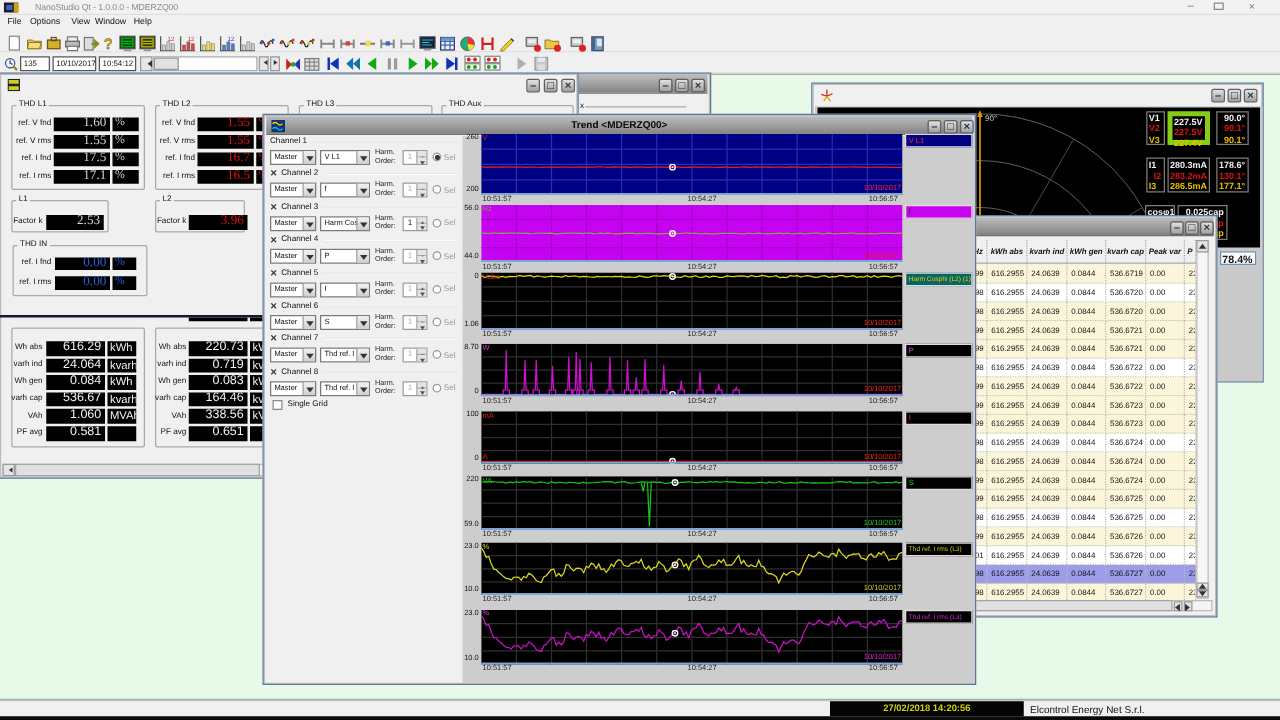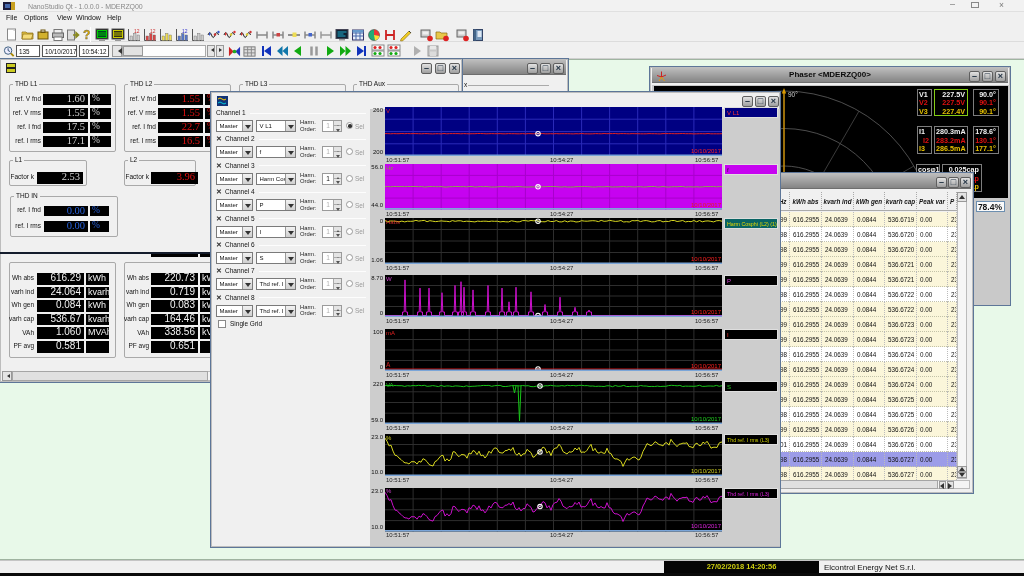--- a/index.html
+++ b/index.html
@@ -314,21 +314,21 @@
 <div class="lab" style="left:-19px;top:77.75px;width:60px;font-size:6.5px;">ref. I rms</div>
     <div class="lcd" style="left:43px;top:77px;width:45px;height:10.5px;color:#d4d4d4;font-size:10.5px;line-height:9.5px;padding-right:3px;">17.1</div>
     <div class="lcd" style="left:90px;top:77px;width:21px;height:10.5px;color:#d4d4d4;font-size:9.5px;line-height:9.5px;text-align:left;padding-left:2px;">%</div>
 <div class="lab" style="left:96px;top:35.75px;width:60px;font-size:6.5px;">ref. V fnd</div>
     <div class="lcd" style="left:158px;top:35px;width:45px;height:10.5px;color:#e01010;font-size:10.5px;line-height:9.5px;padding-right:3px;">1.55</div>
     <div class="lcd" style="left:205px;top:35px;width:21px;height:10.5px;color:#e01010;font-size:9.5px;line-height:9.5px;text-align:left;padding-left:2px;">%</div>
 <div class="lab" style="left:96px;top:49.75px;width:60px;font-size:6.5px;">ref. V rms</div>
     <div class="lcd" style="left:158px;top:49px;width:45px;height:10.5px;color:#e01010;font-size:10.5px;line-height:9.5px;padding-right:3px;">1.55</div>
     <div class="lcd" style="left:205px;top:49px;width:21px;height:10.5px;color:#e01010;font-size:9.5px;line-height:9.5px;text-align:left;padding-left:2px;">%</div>
 <div class="lab" style="left:96px;top:63.75px;width:60px;font-size:6.5px;">ref. I fnd</div>
-    <div class="lcd" style="left:158px;top:63px;width:45px;height:10.5px;color:#e01010;font-size:10.5px;line-height:9.5px;padding-right:3px;">22.7</div>
+    <div class="lcd" style="left:158px;top:63px;width:45px;height:10.5px;color:#e01010;font-size:10.5px;line-height:9.5px;padding-right:3px;">16.7</div>
     <div class="lcd" style="left:205px;top:63px;width:21px;height:10.5px;color:#e01010;font-size:9.5px;line-height:9.5px;text-align:left;padding-left:2px;">%</div>
 <div class="lab" style="left:96px;top:77.75px;width:60px;font-size:6.5px;">ref. I rms</div>
     <div class="lcd" style="left:158px;top:77px;width:45px;height:10.5px;color:#e01010;font-size:10.5px;line-height:9.5px;padding-right:3px;">16.5</div>
     <div class="lcd" style="left:205px;top:77px;width:21px;height:10.5px;color:#e01010;font-size:9.5px;line-height:9.5px;text-align:left;padding-left:2px;">%</div>
 <div class="lab" style="left:-26px;top:114.25px;width:60px;font-size:6.5px;">Factor k</div>
     <div class="lcd" style="left:37px;top:113px;width:46px;height:11.5px;color:#d4d4d4;font-size:10.5px;line-height:10.5px;padding-right:3px;">2.53</div>
 <div class="lab" style="left:89px;top:114.25px;width:60px;font-size:6.5px;">Factor k</div>
     <div class="lcd" style="left:151px;top:113px;width:47px;height:11.5px;color:#e01010;font-size:10.5px;line-height:10.5px;padding-right:3px;">3.96</div>
 <div class="lab" style="left:-19px;top:147.25px;width:60px;font-size:6.5px;">ref. I fnd</div>
     <div class="lcd" style="left:44px;top:146.5px;width:44px;height:10.5px;color:#2661dd;font-size:10.5px;line-height:9.5px;padding-right:3px;">0.00</div>
@@ -374,23 +374,20 @@
     <div class="lcd" style="left:200px;top:268.4px;width:23px;height:11.5px;color:#f2f2f2;font-size:9px;line-height:10.5px;text-align:left;padding-left:2px;font-family:&quot;Liberation Sans&quot;,sans-serif;">kVAh</div>
 <div class="lab" style="left:89px;top:283.25px;width:60px;font-size:6.5px;">PF avg</div>
     <div class="lcd" style="left:151px;top:282.0px;width:47px;height:11.5px;color:#f2f2f2;font-size:10px;line-height:10.5px;padding-right:3px;font-family:&quot;Liberation Sans&quot;,sans-serif;">0.651</div>
     <div class="lcd" style="left:200px;top:282.0px;width:23px;height:11.5px;color:#f2f2f2;font-size:9px;line-height:10.5px;text-align:left;padding-left:2px;font-family:&quot;Liberation Sans&quot;,sans-serif;"></div>
 <div class="abs" style="left:2px;top:312px;width:458px;height:10px;background:#f4f4f4;border:1px solid #bbb;"></div>
 <div class="abs" style="left:2px;top:312px;width:10px;height:10px;background:#e4e4e4;border:1px solid #999;"></div>
 <div class="abs" style="left:4.5px;top:314.5px;width:0;height:0;border:2.5px solid transparent;border-right:3.5px solid #333;"></div>
 <div class="abs" style="left:12px;top:312px;width:196px;height:10px;background:#e0e0e0;border:1px solid #a5a5a5;"></div>
 </div>
 <div class="win" style="left:649px;top:66px;width:362px;height:240px;z-index:3;">
-<div class="tbar">
-      <div class="ttext">Phaser &lt;MDERZQ00&gt;</div>
-    </div>
 <svg class="abs" style="left:6px;top:4px" width="11" height="11">
       <path d="M5.5 6L5.5 0.5M5.5 6l4.5-2M5.5 6L1 4.5" stroke="#c22" stroke-width="1" fill="none"></path>
       <path d="M5.5 6l3 4M5.5 6l-2.5 4" stroke="#e90" stroke-width="1" fill="none"></path>
     </svg>
 <div class="wbtn" style="left:319px;top:4px;">–</div>
 <div class="wbtn" style="left:332px;top:4px;">□</div>
 <div class="wbtn" style="left:345px;top:4px;">×</div>
 <div class="abs" style="left:2px;top:18px;width:358px;height:220px;background:#c9c9c9;"></div>
 <div class="abs" style="left:4px;top:19px;width:354px;height:112px;background:#000;overflow:hidden;">
 <svg class="abs" style="left:0;top:0" width="354" height="112">
@@ -412,21 +409,21 @@
 <line x1="130" y1="155" x2="259.9" y2="230.0" stroke="#555555" stroke-width="0.7"></line>
 <line x1="130" y1="155" x2="130" y2="6" stroke="#dc9a00" stroke-width="1.3"></line>
 <path d="M130 2l-2.2 5.5h4.4z" fill="#dc9a00"></path>
 <text x="134" y="11" fill="#cfcfcf" font-size="6.5">90°</text>
 </svg>
 <div class="abs" style="left:263px;top:3px;width:15px;height:27px;background:#000;border:1px solid #7d7d7d;">
         <div class="abs" style="left:1px;right:2px;top:0.0px;font-size:7.2px;font-weight:bold;color:#f2f2f2;text-align:left;white-space:nowrap;">V1</div>
         <div class="abs" style="left:1px;right:2px;top:8.333333333333334px;font-size:7.2px;font-weight:bold;color:#e01010;text-align:left;white-space:nowrap;">V2</div>
         <div class="abs" style="left:1px;right:2px;top:16.666666666666668px;font-size:7.2px;font-weight:bold;color:#e6c000;text-align:left;white-space:nowrap;">V3</div>
       </div>
-<div class="abs" style="left:280px;top:3px;width:34px;height:27px;background:#000;border:1px solid #84cc16;">
+<div class="abs" style="left:280px;top:3px;width:34px;height:27px;background:#000;border:4px solid #84cc16;">
         <div class="abs" style="left:1px;right:2px;top:0.0px;font-size:7.2px;font-weight:bold;color:#f2f2f2;text-align:right;white-space:nowrap;">227.5V</div>
         <div class="abs" style="left:1px;right:2px;top:8.333333333333334px;font-size:7.2px;font-weight:bold;color:#e01010;text-align:right;white-space:nowrap;">227.5V</div>
         <div class="abs" style="left:1px;right:2px;top:16.666666666666668px;font-size:7.2px;font-weight:bold;color:#e6c000;text-align:right;white-space:nowrap;">227.4V</div>
       </div>
 <div class="abs" style="left:319px;top:3px;width:26px;height:27px;background:#000;border:1px solid #7d7d7d;">
         <div class="abs" style="left:1px;right:2px;top:0.0px;font-size:7.2px;font-weight:bold;color:#f2f2f2;text-align:right;white-space:nowrap;">90.0°</div>
         <div class="abs" style="left:1px;right:2px;top:8.333333333333334px;font-size:7.2px;font-weight:bold;color:#e01010;text-align:right;white-space:nowrap;">90.1°</div>
         <div class="abs" style="left:1px;right:2px;top:16.666666666666668px;font-size:7.2px;font-weight:bold;color:#e6c000;text-align:right;white-space:nowrap;">90.1°</div>
       </div>
 <div class="abs" style="left:263px;top:40px;width:15px;height:28px;background:#000;border:1px solid #7d7d7d;">
@@ -622,20 +619,23 @@
 <div class="abs" style="left:184px;top:299px;width:10px;height:6px;background:#e4e4e4;border:1px solid #999;"></div>
     <div class="abs" style="left:186.0px;top:299.5px;width:0;height:0;border:3px solid transparent;border-top:4px solid #333;border-bottom:none;"></div>
 <div class="abs" style="left:3px;top:307px;width:194px;height:9px;background:#f4f4f4;border:1px solid #bbb;"></div>
 <div class="abs" style="left:3px;top:307px;width:162px;height:9px;background:#e0e0e0;border:1px solid #a5a5a5;"></div>
 <div class="abs" style="left:166px;top:308px;width:7px;height:8px;background:#e4e4e4;border:1px solid #999;"></div>
     <div class="abs" style="left:166.5px;top:309.5px;width:0;height:0;border:3px solid transparent;border-right:4px solid #333;border-left:none;"></div>
 <div class="abs" style="left:174px;top:308px;width:7px;height:8px;background:#e4e4e4;border:1px solid #999;"></div>
     <div class="abs" style="left:174.5px;top:309.5px;width:0;height:0;border:3px solid transparent;border-left:4px solid #333;border-right:none;"></div>
 </div>
 <div class="win" style="left:210px;top:91px;width:571px;height:457px;z-index:5;">
+<div class="tbar">
+      <div class="ttext">Trend &lt;MDERZQ00&gt;</div>
+    </div>
 <svg class="abs" style="left:6px;top:4px" width="11" height="10">
       <rect width="11" height="10" fill="#137"></rect>
       <path d="M1 3q2-2 4 0t4 0" stroke="#fc0" fill="none"></path>
       <path d="M1 7q2-2 4 0t4 0" stroke="#0cd" fill="none"></path>
     </svg>
 <div class="wbtn" style="left:531px;top:4px;">–</div>
 <div class="wbtn" style="left:544px;top:4px;">□</div>
 <div class="wbtn" style="left:557px;top:4px;">×</div>
 <div class="abs" style="left:1px;top:17px;width:158px;height:437px;background:#f0f0f0;"></div>
 <div class="abs" style="left:5px;top:17.0px;font-size:6.5px;color:#111;">Channel 1</div>

